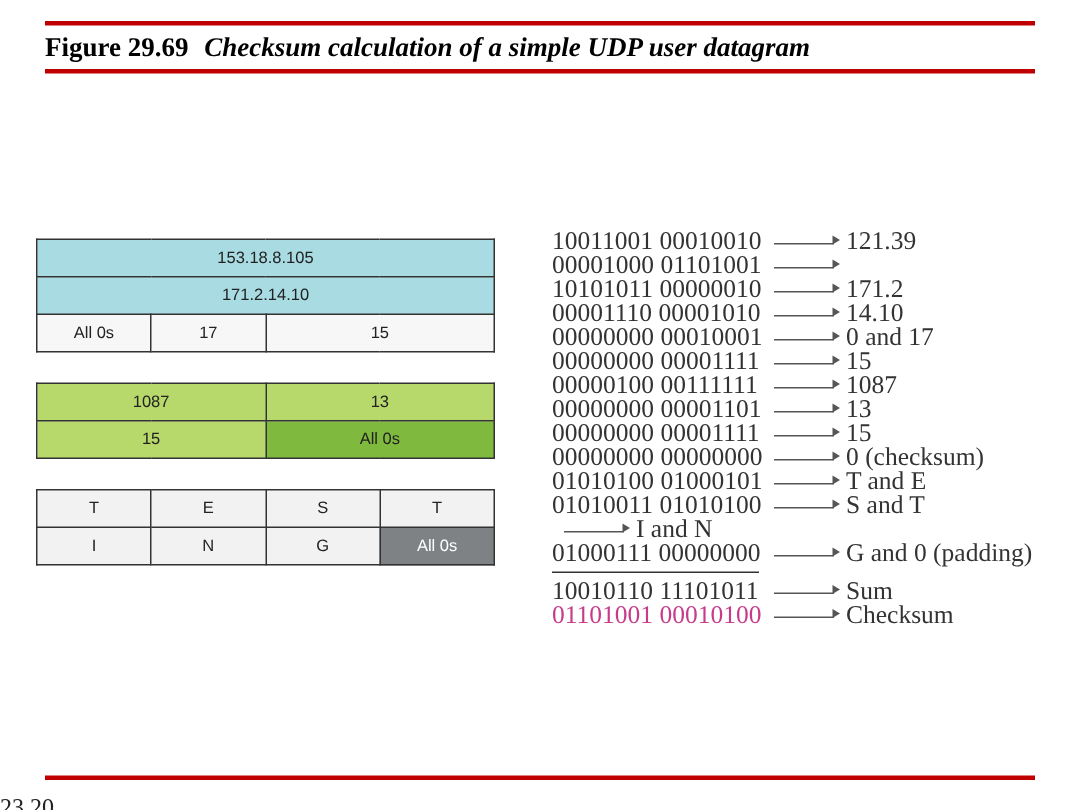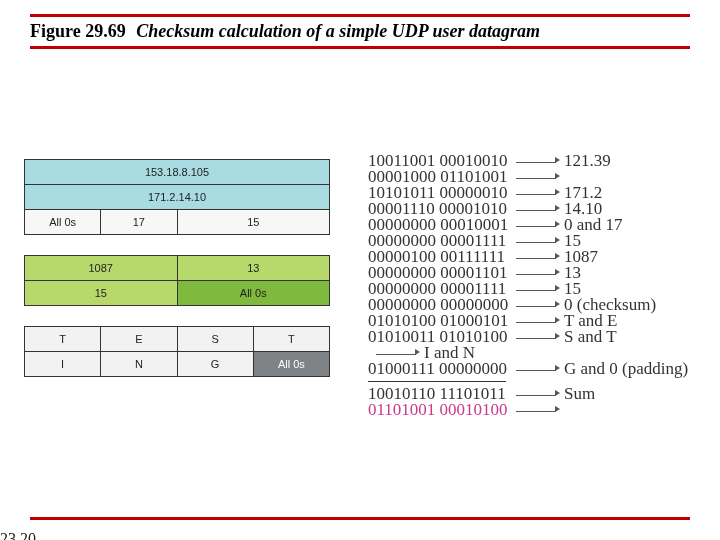--- a/index.html
+++ b/index.html
@@ -240,20 +240,21 @@
       <div class="sumrule"></div>
       <div class="sumblock">
         <div class="binrow">
           <span class="bits">10010110 11101011</span>
           <span class="arrow"><span class="line"></span><span class="head"></span></span>
           <span class="meaning">Sum</span>
         </div>
         <div class="binrow">
           <span class="bits checksum-bits">01101001 00010100</span>
           <span class="arrow"><span class="line"></span><span class="head"></span></span>
+          <span class="meaning">Checksum</span>
         </div>
       </div>
     </div>
 
   </div>
 
   <div class="bottom-rule"></div>
   <div class="page-num">23.20</div>
 </div>
 

